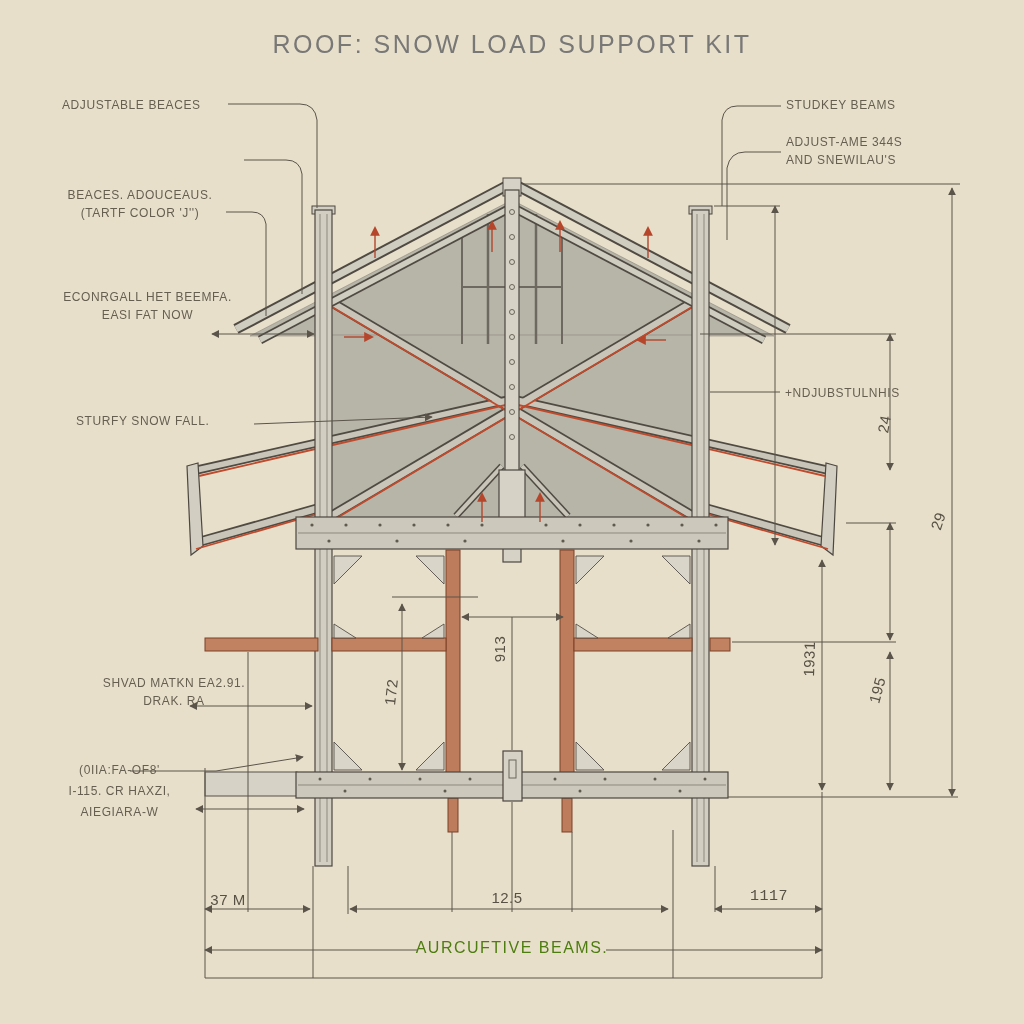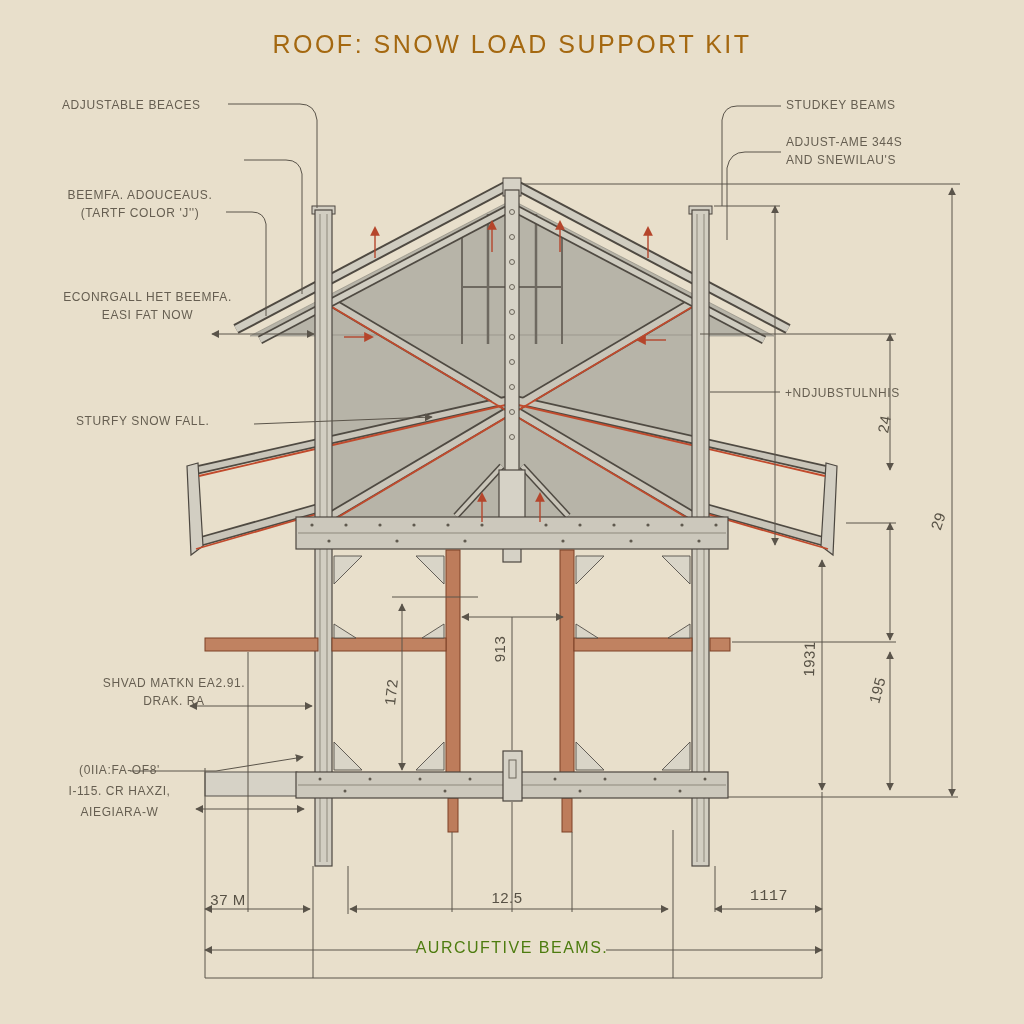--- a/index.html
+++ b/index.html
@@ -2,21 +2,21 @@
 <html><head>
 <meta charset="utf-8">
 <style>
   html,body{margin:0;padding:0;background:#cfc7b4;}
   .stage{position:relative;width:1024px;height:1024px;background:#e8dfcb;overflow:hidden;
          font-family:"Liberation Sans",sans-serif;color:#55503f;}
   svg{position:absolute;left:0;top:0;}
   .lbl{position:absolute;font-size:12px;line-height:18px;letter-spacing:.6px;color:#5b5447;opacity:.92;white-space:nowrap;}
   .lbl.center{text-align:center;}
   .title{position:absolute;left:0;top:30px;width:1024px;text-align:center;font-size:25px;
-         letter-spacing:2.5px;color:#a16207;opacity:.95;}
+         letter-spacing:2.5px;color:#737373;opacity:.95;}
   .dim{position:absolute;font-size:15px;letter-spacing:.5px;color:#575145;white-space:nowrap;
        transform:translate(-50%,-50%);}
   .bottomlbl{position:absolute;font-size:16px;letter-spacing:1.5px;color:#4d7c0f;transform:translate(-50%,-50%);}
 </style>
 </head>
 <body>
 
 <div class="stage">
 
   <svg width="1024" height="1024" viewBox="0 0 1024 1024">
@@ -263,21 +263,21 @@
       <line x1="710" y1="392" x2="780" y2="392"></line>
     </g>
   </svg>
 
   <div class="title">ROOF: SNOW LOAD SUPPORT KIT</div>
 
   <div class="lbl" style="left:62px;top:96px;">
     <div>ADJUSTABLE BEACES</div>
   </div>
   <div class="lbl center" style="left:50px;top:186px;width:180px;">
-    <div>BEEMFA. ADOUCEAUS.</div>
+    <div>BEACES. ADOUCEAUS.</div>
     <div>(TARTF COLOR 'J'')</div>
   </div>
   <div class="lbl center" style="left:40px;top:288px;width:215px;">
     <div>ECONRGALL HET BEEMFA.</div>
     <div>EASI FAT NOW</div>
   </div>
   <div class="lbl" style="left:76px;top:412px;">
     <div>STURFY SNOW FALL.</div>
   </div>
   <div class="lbl center" style="left:55px;top:674px;width:190px;margin-left:24px;">

